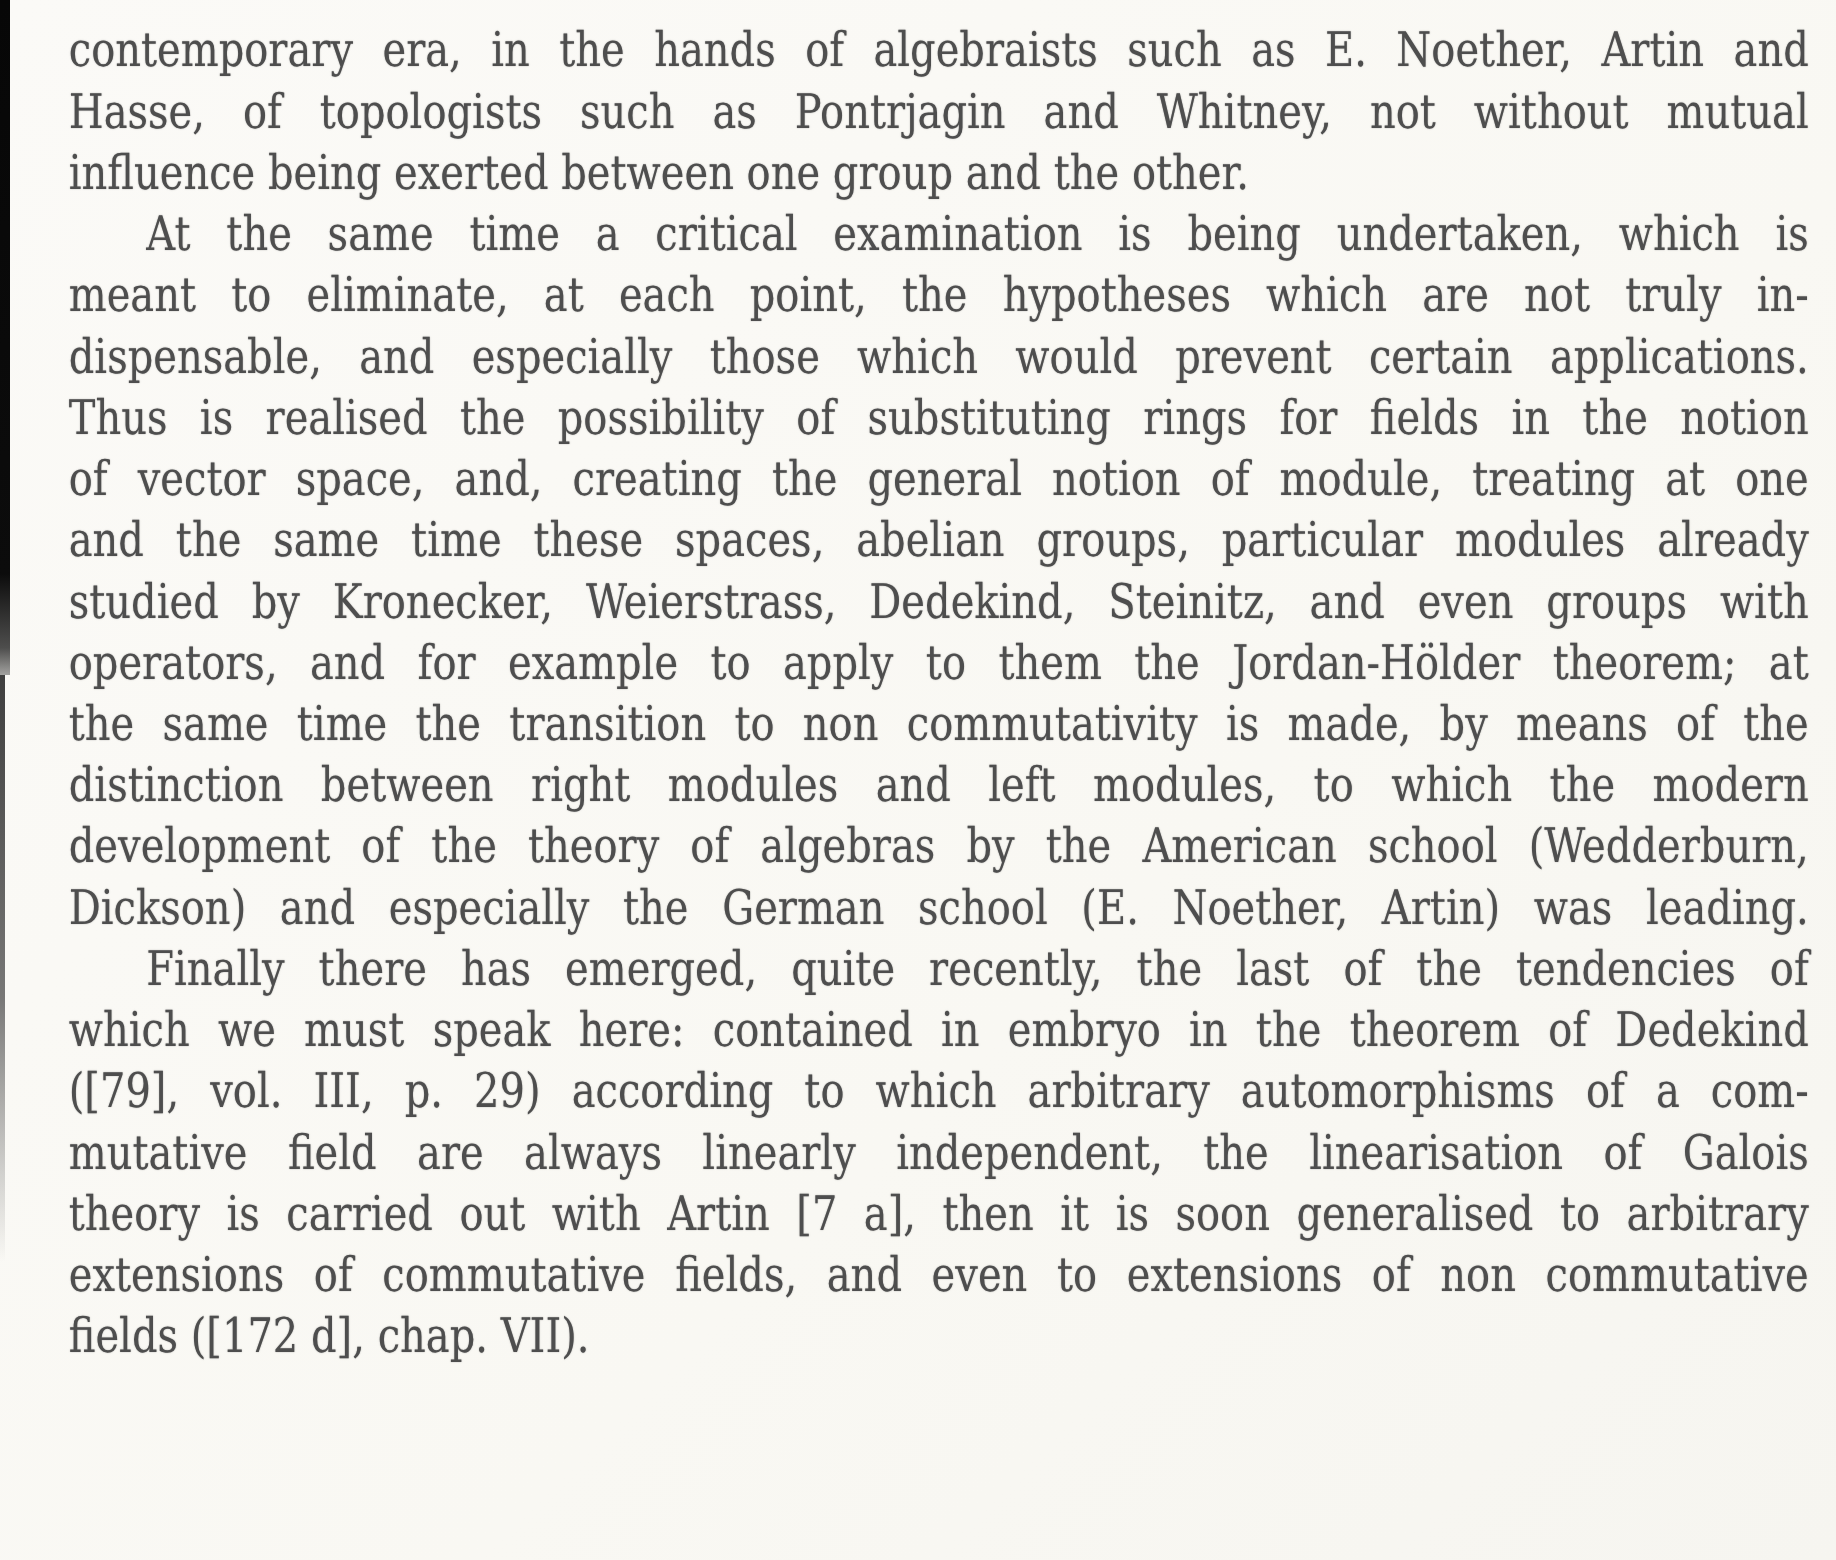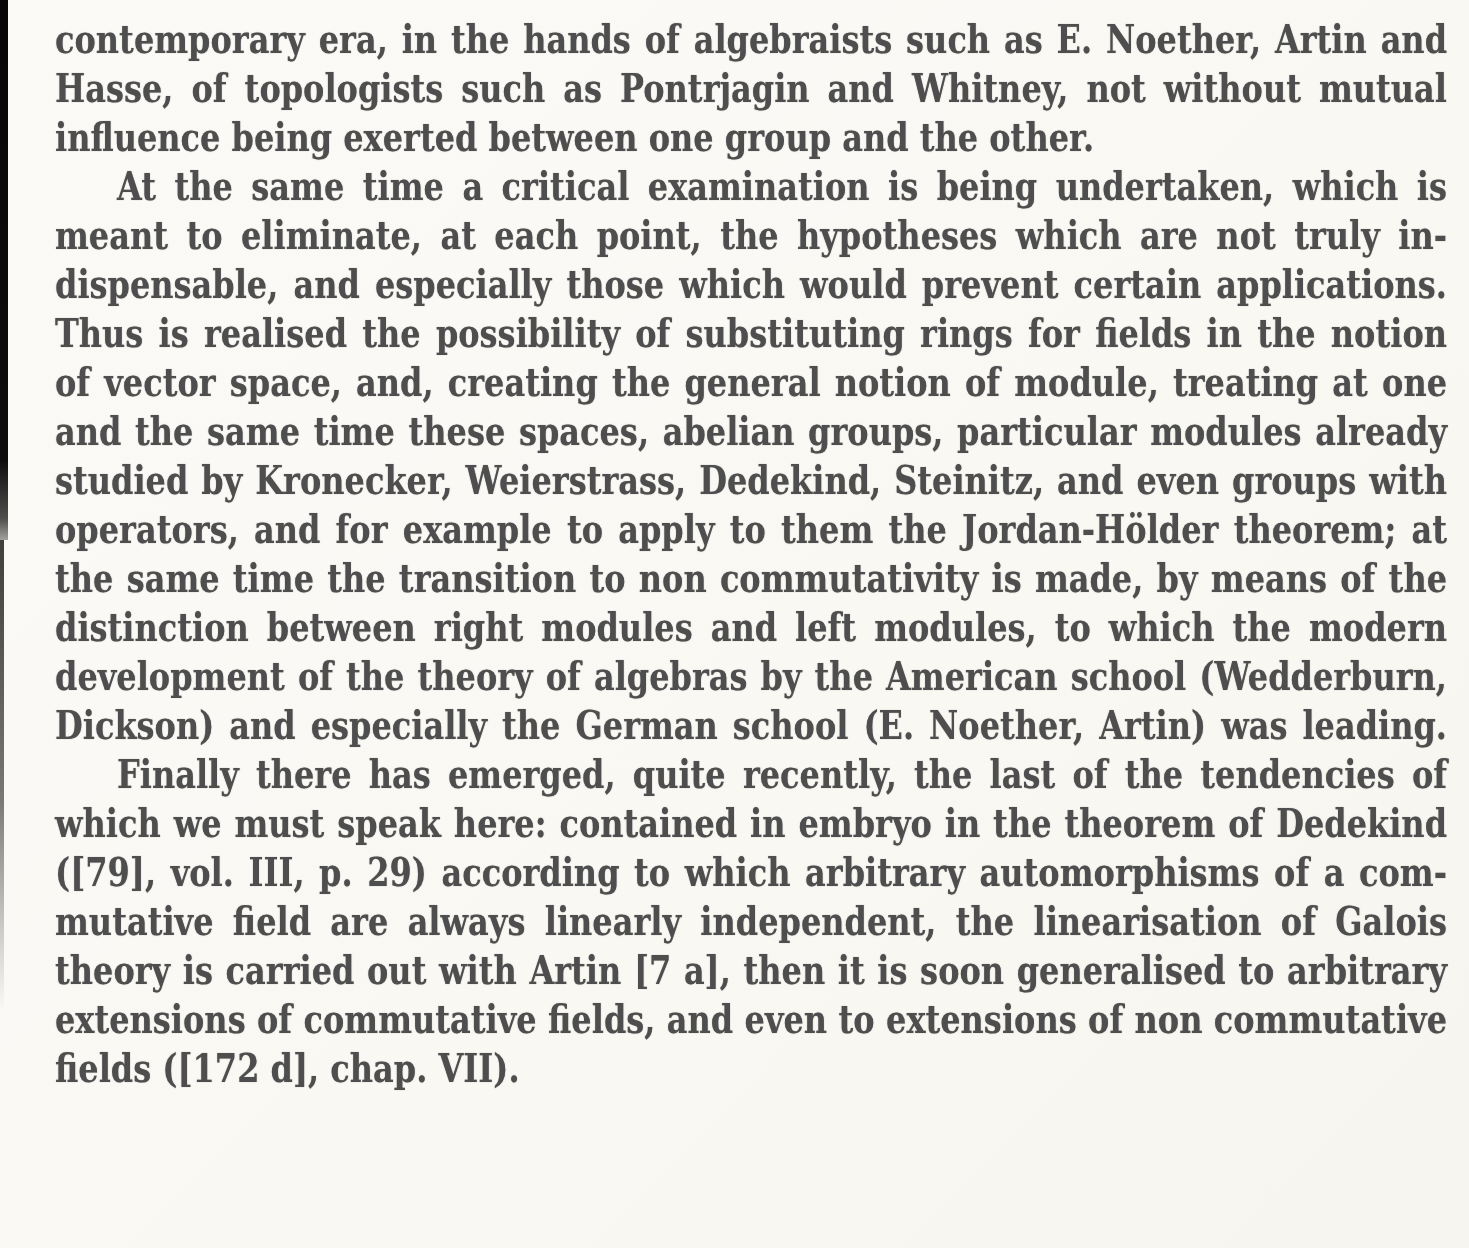--- a/index.html
+++ b/index.html
@@ -11,21 +11,20 @@
     height: 1248px;
     position: relative;
     overflow: hidden;
     background: #faf9f5;
     font-family: "DejaVu Serif", "Liberation Serif", serif;
   }
   .page {
     position: absolute;
     inset: 0;
     background: linear-gradient(135deg, #fbfaf7 0%, #f9f8f3 60%, #f6f5f0 100%);
-    font-weight: bold;
   }
   .text-block {
     position: absolute;
     left: 55px;
     top: 16px;
     width: 1392px;
     font-size: 32px;
     line-height: 41px;
     color: #4e4e4e;
     transform: scaleY(1.195);

